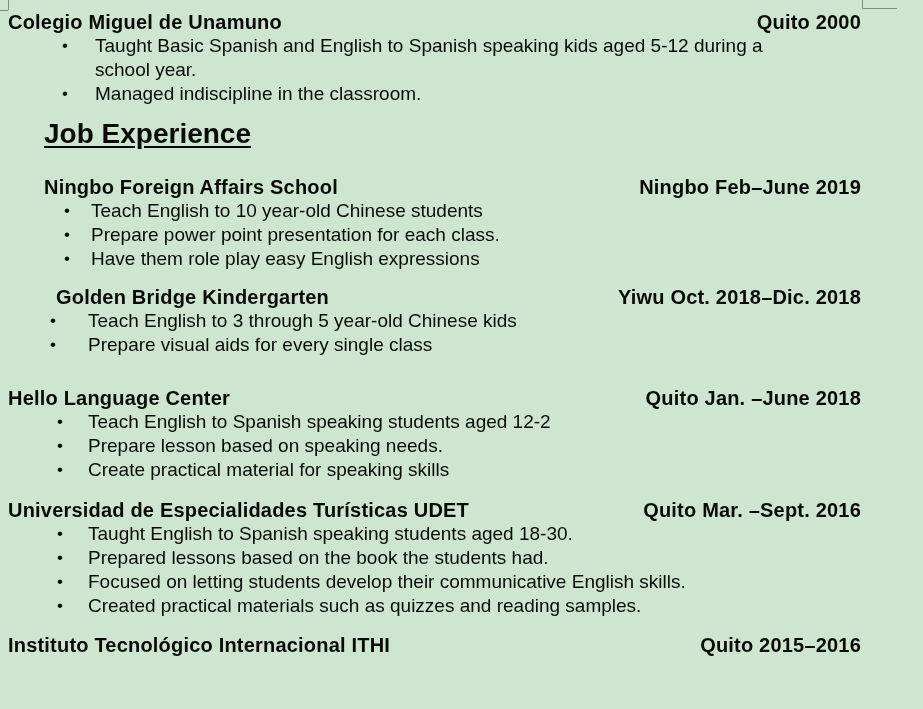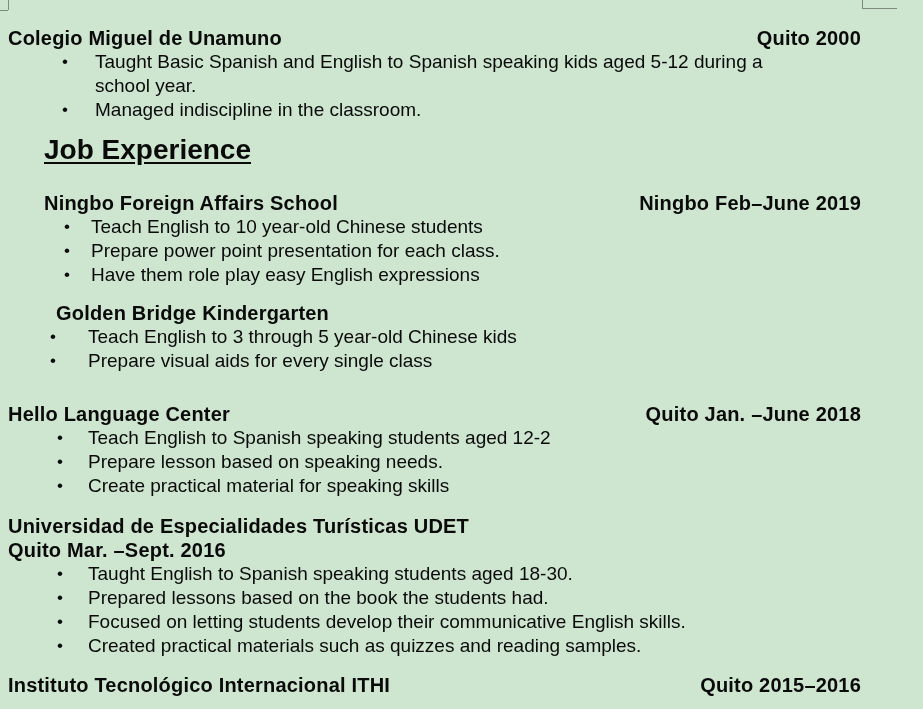--- a/index.html
+++ b/index.html
@@ -7,21 +7,21 @@
     width: 923px;
     height: 709px;
     overflow: hidden;
     position: relative;
     background: #cee5d0;
     color: #0a0a0a;
     font-family: "Liberation Sans", "DejaVu Sans", sans-serif;
   }
   .doc {
     position: relative;
-    padding: 26px 62px 0 8px;
+    padding: 10px 62px 0 8px;
     box-sizing: border-box;
     width: 923px;
     height: 709px;
   }
   
   .crop { position: absolute; background: #808b80; }
   .crop-left-v  { left: 8px;   top: 0;    width: 1px;  height: 10px; }
   .crop-left-h  { left: 0;     top: 10px; width: 8px;  height: 1px; }
   .crop-right-v { left: 862px; top: 0;    width: 1px;  height: 8px; }
   .crop-right-h { left: 862px; top: 8px;  width: 35px; height: 1px; }
@@ -81,21 +81,21 @@
   .row-golden { margin-top: 14px; }
   .ul-golden  { margin-top: 16px; }
   .ul-golden li { padding-left: 80px; }
   .ul-golden .dot { left: 42px; }
 
   .row-hello { margin-top: 29px; }
   .ul-hello  { margin-top: 16px; }
   .ul-hello li { padding-left: 80px; }
   .ul-hello .dot { left: 49px; }
 
-  .row-udet { margin-top: 16px; flex-direction: column; }
+  .row-udet { margin-top: 16px; }
   .ul-udet  { margin-top: 16px; }
   .ul-udet li { padding-left: 80px; }
   .ul-udet .dot { left: 49px; }
 
   .row-ithi { margin-top: 15px; }
 </style>
 </head>
 <body>
 
 <span class="crop crop-left-v"></span>
@@ -128,20 +128,21 @@
     <ul class="bullets ul-ningbo">
       <li><span class="dot">•</span><span>Teach English to 10 year-old Chinese students</span></li>
       <li><span class="dot">•</span><span>Prepare power point presentation for each class.</span></li>
       <li><span class="dot">•</span><span>Have them role play easy English expressions</span></li>
     </ul>
   </div>
 
   <div class="section">
     <div class="h-row row-golden">
       <span class="title ind-48">Golden Bridge Kindergarten</span>
+      <span class="date">Yiwu Oct. 2018–Dic. 2018</span>
     </div>
     <ul class="bullets ul-golden">
       <li><span class="dot">•</span><span>Teach English to 3 through 5 year-old Chinese kids</span></li>
       <li><span class="dot">•</span><span>Prepare visual aids for every single class</span></li>
     </ul>
   </div>
 
   <div class="section">
     <div class="h-row row-hello">
       <span class="title">Hello Language Center</span>

